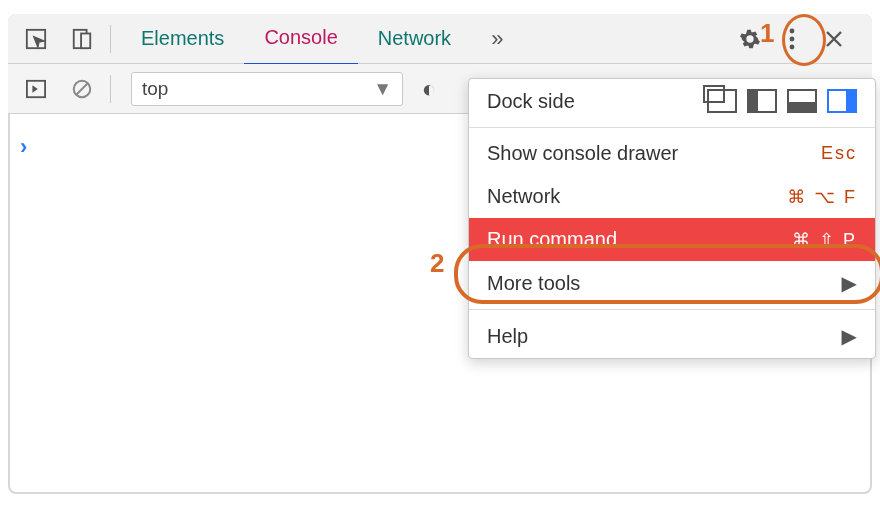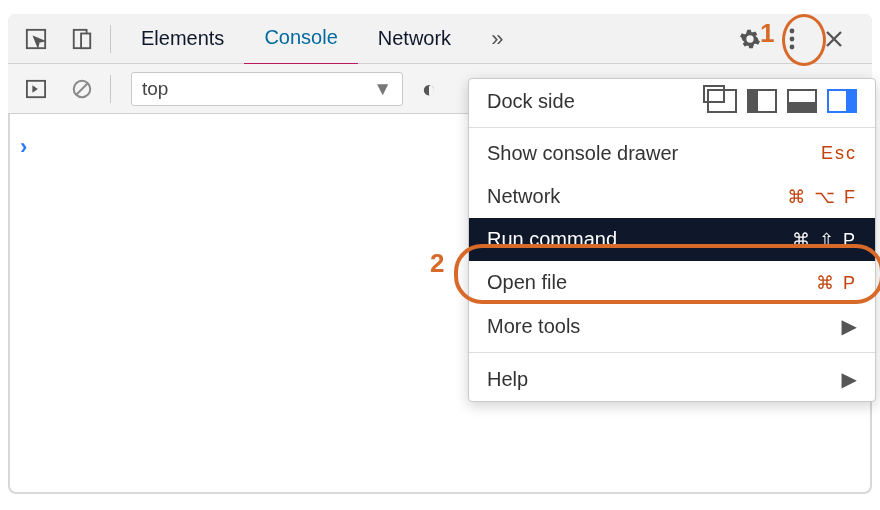--- a/index.html
+++ b/index.html
@@ -8,22 +8,22 @@
   .panel-outline{position:absolute;left:8px;top:14px;width:864px;height:480px;
     border:2px solid #d7d7d7;border-radius:8px;box-sizing:border-box}
 
   
   .tabbar{position:absolute;left:8px;top:14px;width:864px;height:50px;
     display:flex;align-items:center;box-sizing:border-box;
     border-bottom:1px solid #d0d0d0;background:#f2f2f2;border-top-left-radius:8px;border-top-right-radius:8px}
   .icon-slot{width:36px;height:36px;display:flex;align-items:center;justify-content:center;
     margin-left:10px;color:#555}
   .vdiv{width:1px;height:28px;background:#c7c7c7;margin:0 10px}
-  .tab{padding:0 20px;height:50px;display:flex;align-items:center;color:#0f172a}
-  .tab.active{color:#0369a1;border-bottom:3px solid #be185d;margin-bottom:-1px}
+  .tab{padding:0 20px;height:50px;display:flex;align-items:center;color:#0f766e}
+  .tab.active{color:#be185d;border-bottom:3px solid #1d4ed8;margin-bottom:-1px}
   .flex-spacer{flex:1}
   .toolbar-right{display:flex;align-items:center;padding-right:14px}
   .toolbar-right .icon-slot{margin-left:0;margin-right:6px}
 
   
   .subbar{position:absolute;left:8px;top:64px;width:864px;height:50px;
     display:flex;align-items:center;box-sizing:border-box;
     border-bottom:1px solid #d0d0d0;background:#f4f4f4}
   .context-select{margin-left:10px;display:flex;align-items:center;
     border:1px solid #c9c9c9;background:#fff;border-radius:3px;height:32px;
@@ -34,21 +34,21 @@
   .console-body{position:absolute;left:8px;top:114px;width:864px;height:380px;
     padding:20px 12px;box-sizing:border-box}
   .prompt{color:#2b79ff;font-weight:bold;font-size:22px}
 
   
   .menu{position:absolute;left:468px;top:78px;width:406px;
     background:#fff;border:1px solid #c9c9c9;border-radius:4px;
     box-shadow:0 4px 14px rgba(0,0,0,.18);font-size:20px}
   .menu-row{display:flex;align-items:center;justify-content:space-between;
     padding:10px 18px;color:#333}
-  .menu-row.hover{background:#0f172a;color:#fff}
+  .menu-row.hover{background:#ef4444;color:#fff}
   .menu-sep{height:1px;background:#ddd;margin:4px 0}
   .shortcut{color:#c2410c;font-size:18px;letter-spacing:2px}
   .menu-row.hover .shortcut{color:#fff}
   .dock-icons{display:flex;gap:10px}
   .dock-box{width:26px;height:20px;border:2px solid #555;position:relative}
   .dock-box .fill{position:absolute;background:#555}
   .dock-box.active{border-color:#2b79ff}
   .dock-box.active .fill{background:#2b79ff}
 
   
@@ -156,24 +156,20 @@
   </div>
   <div class="menu-row">
     <span>Network</span>
     <span class="shortcut">⌘ ⌥ F</span>
   </div>
   <div class="menu-row hover">
     <span>Run command</span>
     <span class="shortcut">⌘ ⇧ P</span>
   </div>
   <div class="menu-row">
-    <span>Open file</span>
-    <span class="shortcut">⌘ P</span>
-  </div>
-  <div class="menu-row">
     <span>More tools</span>
     <span class="tri">▶</span>
   </div>
   <div class="menu-sep"></div>
   <div class="menu-row">
     <span>Help</span>
     <span class="tri">▶</span>
   </div>
 </div>
 

